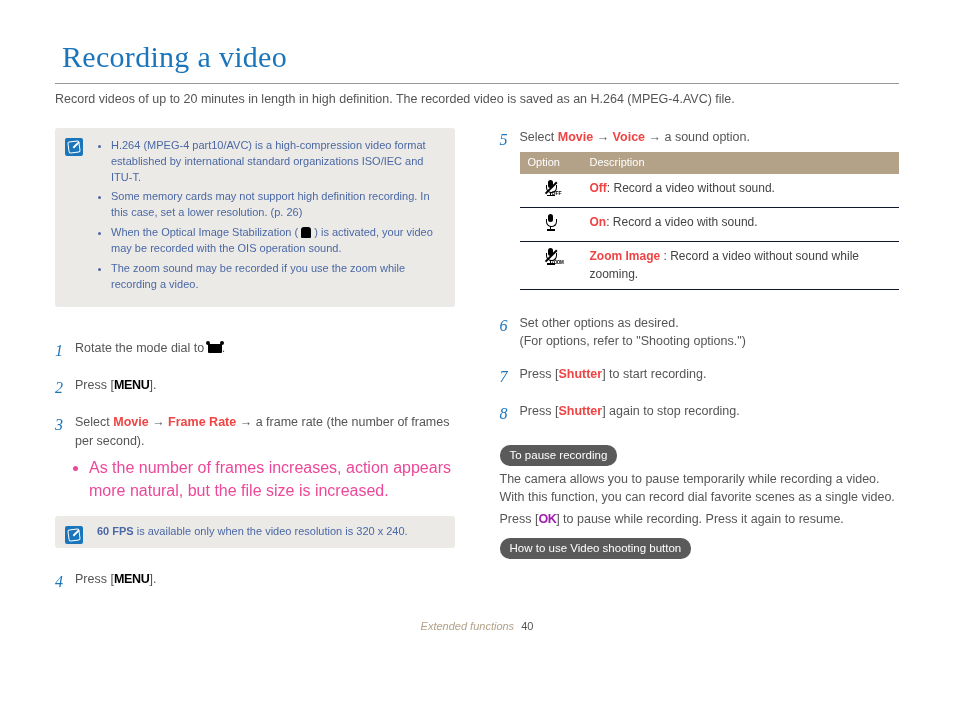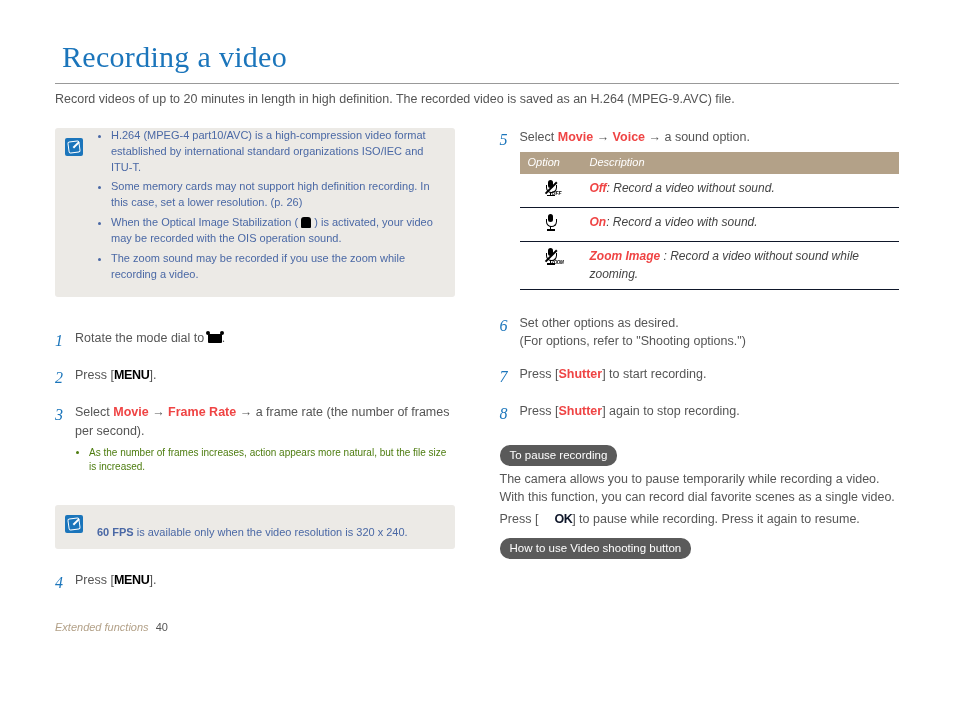--- a/index.html
+++ b/index.html
@@ -37,27 +37,27 @@
     display: flex;
     gap: 45px;
   }
   .col {
     flex: 1 1 0;
     min-width: 0;
   }
   .info-box {
     background: #eceae6;
     border-radius: 3px;
-    padding: 0 14px 10px 42px;
+    padding: 10px 14px 10px 42px;
     position: relative;
     font-size: 11px;
     color: #4a68a5;
     margin-bottom: 32px;
   }
-  .info-box.small { font-size: 11px; margin: 8px 0 22px 0; padding: 20px 12px 8px 42px;}
+  .info-box.small { font-size: 11px; margin: 8px 0 22px 0; padding: 8px 12px 8px 42px;}
   .info-icon {
     position: absolute;
     left: 10px;
     top: 10px;
     width: 18px;
     height: 18px;
     background: #1b75bb;
     border-radius: 2px;
     display:flex;
     align-items:center;
@@ -97,28 +97,28 @@
     font-size: 16px;
     font-style: italic;
     font-weight: 400;
     width: 20px;
     flex-shrink: 0;
   }
   .step-body { flex: 1; }
   .step-body b { color: #ef4444; font-weight: bold; }
   .arrow { color: #555; }
   .sub-bullet {
-    margin: 6px 0 16px 0;
+    margin: 6px 0 0 0;
     padding-left: 14px;
     list-style: disc;
-    color: #4d7c0f;
-    font-size: 10px;
+    color: #ec4899;
+    font-size: 16px;
   }
   .menu-label { font-weight: bold; color:#000; font-family: Arial; letter-spacing:-0.3px;}
-  .ok-label { font-weight: bold; color:#0f172a; font-family: Arial; letter-spacing:-0.5px;padding-left:16px;}
+  .ok-label { font-weight: bold; color:#a21caf; font-family: Arial; letter-spacing:-0.5px;}
   .cam-icon {
     display:inline-block;
     width:14px; height:9px;
     background:#000;
     position:relative;
     vertical-align:-1px;
     border-radius:1px;
   }
   .cam-icon::before{
     content:"";
@@ -139,21 +139,20 @@
     width:10px;height:11px;
     background:#000;
     border-radius:3px 3px 1px 1px;
     vertical-align:-2px;
   }
   table.opts {
     width: 100%;
     border-collapse: collapse;
     font-size: 12px;
     margin: 6px 0 10px 0;
-    font-style: italic;
   }
   table.opts th {
     background: #b3a188;
     color:#fff;
     text-align:left;
     font-weight: normal;
     font-size: 11px;
     padding: 3px 8px;
   }
   table.opts th:first-child { width: 46px; }
@@ -231,35 +230,35 @@
     display:inline-block;
     background:#5a5a5a;
     color:#fff;
     border-radius:10px;
     font-size:11.5px;
     padding:2px 10px;
     margin: 6px 0 4px 0;
   }
   .para { color:#555; font-size:12.5px; margin-bottom:4px; }
   .footer {
-    text-align:left;
+    text-align:center;
     font-size:11px;
     color:#b3a188;
     font-style:italic;
     margin-top: 12px;
   }
   .footer .pn { color:#555; font-style:normal; margin-left:4px;}
 </style>
 </head>
 <body>
 
 <div class="page">
   <h1>Recording a video</h1>
   <div class="hr"></div>
-  <div class="intro">Record videos of up to 20 minutes in length in high definition. The recorded video is saved as an H.264 (MPEG-9.AVC) file.</div>
+  <div class="intro">Record videos of up to 20 minutes in length in high definition. The recorded video is saved as an H.264 (MPEG-4.AVC) file.</div>
 
   <div class="columns">
 
     <div class="col">
       <div class="info-box">
         <div class="info-icon"></div>
         <ul>
           <li>H.264 (MPEG-4 part10/AVC) is a high-compression video format established by international standard organizations ISO/IEC and ITU-T.</li>
           <li>Some memory cards may not support high definition recording. In this case, set a lower resolution. (p. 26)</li>
           <li>

